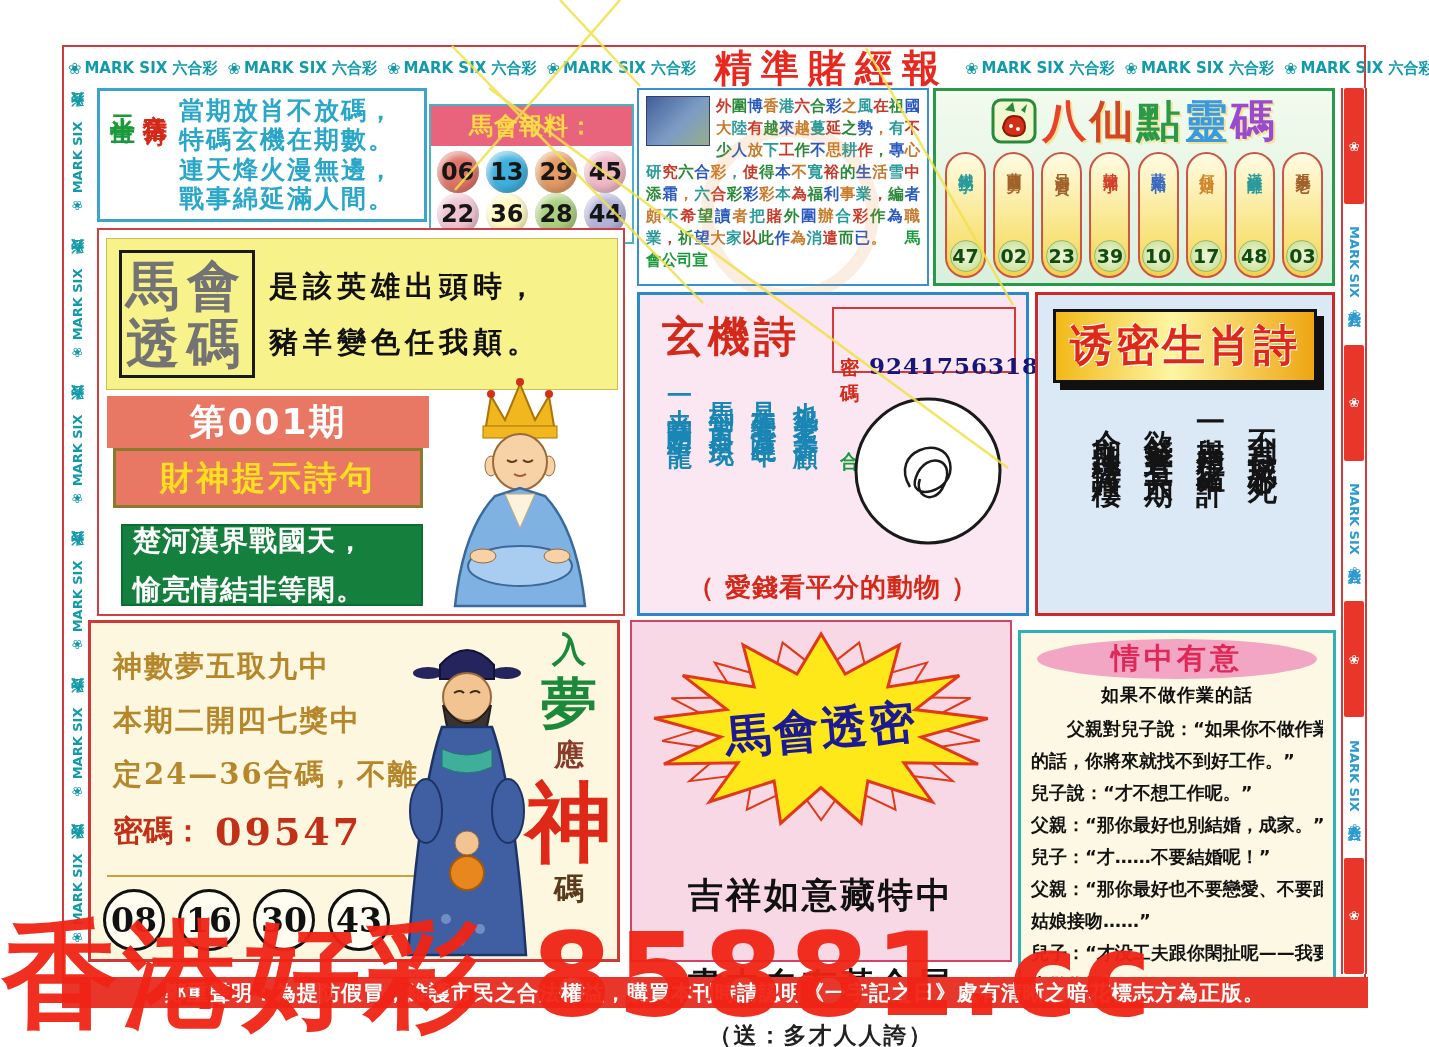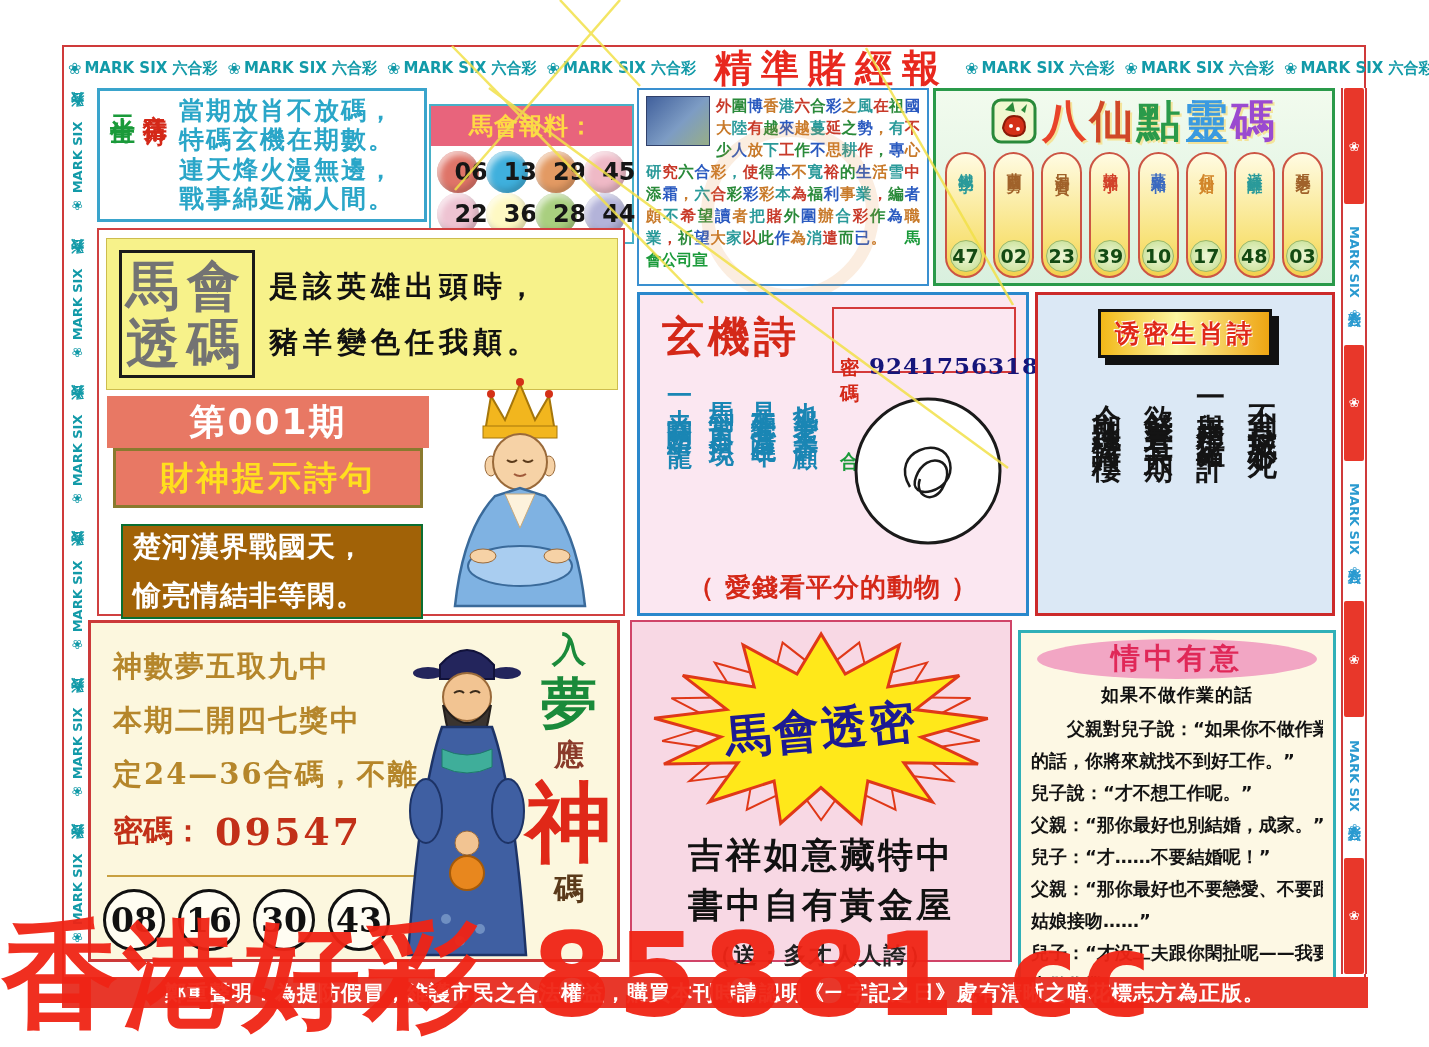--- a/index.html
+++ b/index.html
@@ -26,21 +26,21 @@
   .zl-red{display:block;color:#d42818;font-weight:bold;font-size:24px;letter-spacing:3px;}
   .zl-green{display:block;color:#1a9a3a;font-weight:bold;font-size:25px;letter-spacing:1px;}
   .zodiac-poem{flex:1;padding-left:6px;display:flex;flex-direction:column;justify-content:space-around;}
   .zodiac-poem div{color:#2aa6c8;font-weight:bold;font-size:25px;letter-spacing:2px;line-height:28px;white-space:nowrap;}
   
   .box-report{left:429px;top:104px;width:205px;height:140px;border:2px solid #48b0c8;}
   .report-title{background:#e8647c;color:#ffd844;font-weight:bold;font-size:24px;text-align:center;letter-spacing:1px;padding:4px 0;}
   .report-balls{display:flex;flex-wrap:wrap;justify-content:space-around;align-content:space-around;padding:5px 2px;height:92px;box-sizing:border-box;}
   .ball{width:42px;height:42px;border-radius:50%;display:flex;align-items:center;justify-content:center;
         box-shadow:inset -3px -4px 6px rgba(0,0,0,.18), inset 3px 4px 6px rgba(255,255,255,.65);}
-  .ball span{font-size:24px;font-weight:bold;color:#161616;padding-left:27px;}
+  .ball span{font-size:24px;font-weight:bold;color:#161616;}
   
   .box-news{left:637px;top:88px;width:292px;height:198px;border:2px solid #3a90d0;padding:5px 7px;font-size:15.5px;font-weight:bold;line-height:22px;text-align:justify;}
   .news-photo{float:left;width:62px;height:48px;background:linear-gradient(135deg,#41609c,#7d9cc4 55%,#97ae87);border:1px solid #30406a;margin:1px 6px 2px 0;}
   .news-seal{position:absolute;left:62px;top:34px;width:152px;height:152px;border:13px solid rgba(230,140,60,.16);border-radius:50%;}
   .news-sign{color:#1a9a3a;margin-left:18px;}
   
   .box-baxian{left:933px;top:88px;width:402px;height:198px;border:3px solid #2a9a4a;background:linear-gradient(#f2fbee,#d9f0de);padding:2px 5px;}
   .baxian-head{display:flex;align-items:center;justify-content:center;gap:6px;height:56px;}
   .baxian-title span{font-size:44px;font-weight:bold;letter-spacing:3px;text-shadow:2px 2px 0 #f4e49a;line-height:50px;}
   .baxian-row{display:flex;justify-content:space-between;padding:3px 4px 0;}
@@ -52,41 +52,41 @@
   
   .box-touma{left:97px;top:228px;width:528px;height:388px;border:2px solid #d04040;}
   .touma-banner{position:absolute;left:7px;top:8px;width:510px;height:150px;background:#f7f28a;border:1px solid #cdbd4e;display:flex;align-items:center;}
   .touma-label{width:130px;height:122px;border:3px solid #1a1a1a;margin:0 14px 0 12px;display:flex;align-items:center;justify-content:center;text-align:center;
                font-size:53px;font-weight:bold;color:#737373;line-height:58px;letter-spacing:8px;font-family:"DejaVu Serif","Liberation Serif",serif;}
   .touma-couplet div{font-size:29px;font-weight:bold;color:#111;letter-spacing:5px;line-height:56px;white-space:nowrap;}
   .touma-issue{position:absolute;left:8px;top:166px;width:322px;height:52px;background:#e87864;color:#fff;font-size:36px;font-weight:bold;
                display:flex;align-items:center;justify-content:center;letter-spacing:2px;}
   .touma-hint{position:absolute;left:14px;top:218px;width:310px;height:60px;background:#e87864;border:3px solid #8a7a2e;box-sizing:border-box;
               color:#ffdf1e;font-size:33px;font-weight:bold;letter-spacing:3px;display:flex;align-items:center;justify-content:center;}
-  .touma-green{position:absolute;left:22px;top:294px;width:302px;height:95px;background:#a16207;border:2px solid #0a6e32;box-sizing:border-box;
+  .touma-green{position:absolute;left:22px;top:294px;width:302px;height:82px;background:#15803d;border:2px solid #0a6e32;box-sizing:border-box;
                display:flex;flex-direction:column;justify-content:center;gap:11px;padding-left:10px;}
   .touma-green div{color:#fff;font-size:28px;font-weight:bold;letter-spacing:1px;}
   .buddha{position:absolute;right:8px;bottom:2px;}
   
   .box-xuanji{left:637px;top:292px;width:392px;height:324px;border:3px solid #2a88cc;background:#fbe7f1;}
   .xuanji-title{position:absolute;left:22px;top:14px;font-size:42px;font-weight:bold;color:#d42818;letter-spacing:4px;}
   .xuanji-code{position:absolute;left:192px;top:12px;width:184px;height:66px;border:2px solid #d43a3a;padding:4px 6px;box-sizing:border-box;
                display:flex;flex-direction:column;justify-content:space-around;}
   .code-line{display:flex;gap:10px;align-items:baseline;}
   .code-label{font-size:19px;font-weight:bold;}
   .red{color:#d42818;} .green{color:#1a9a3a;}
   .code-val{font-size:23px;font-weight:bold;color:#15157a;font-family:"DejaVu Serif","Liberation Serif",serif;letter-spacing:1px;margin-top:39px;}
   .xuanji-poem{position:absolute;left:14px;top:86px;height:228px;writing-mode:vertical-rl;}
   .xuanji-poem div{font-size:25px;font-weight:bold;color:#1a86b4;letter-spacing:7px;margin:0 9px;}
   .xuanji-circle{position:absolute;left:208px;top:96px;}
   .xuanji-note{position:absolute;left:0;bottom:8px;width:100%;text-align:center;color:#d42818;font-size:26px;font-weight:bold;letter-spacing:1px;}
   
   .box-shengxiao{left:1035px;top:292px;width:300px;height:324px;border:3px solid #cc2a2a;background:#dbe8f5;display:flex;flex-direction:column;align-items:center;}
   .sx-banner{margin-top:14px;border:3px solid #111;box-shadow:7px 7px 0 #111;background:linear-gradient(90deg,#f2b818,#fdf6a2 45%,#eea512);
-             padding:5px 14px;font-size:25px;font-weight:bold;color:#e02818;letter-spacing:3px;
+             padding:5px 14px;font-size:43px;font-weight:bold;color:#e02818;letter-spacing:3px;
              text-shadow:1px 1px 0 #fff,-1px -1px 0 #fff;}
   .sx-poem{writing-mode:vertical-rl;height:224px;margin-top:24px;}
   .sx-poem div{font-size:29px;font-weight:bold;color:#141414;letter-spacing:8px;margin:0 12px;}
   
   .box-dream{left:88px;top:620px;width:532px;height:342px;border:3px solid #cc3a3a;background:#fcf7de;}
   .dream-lines{position:absolute;left:22px;top:16px;}
   .dream-lines div{font-size:29px;font-weight:bold;color:#b5862a;line-height:54px;letter-spacing:2px;font-family:"DejaVu Serif","Liberation Serif",serif;}
   .dream-mima{position:absolute;left:22px;top:186px;display:flex;align-items:center;gap:12px;}
   .dream-mima-label{font-size:30px;font-weight:bold;color:#c23018;}
   .dream-mima-val{font-size:38px;font-weight:bold;color:#c23018;font-family:"DejaVu Serif","Liberation Serif",serif;letter-spacing:3px;}
@@ -100,21 +100,21 @@
   .dv2{font-size:56px;color:#1a8a3a;line-height:62px;}
   .dv3{font-size:30px;color:#8a3a2a;line-height:40px;}
   .dv4{font-size:86px;color:#e02818;line-height:94px;font-family:"DejaVu Serif","Liberation Serif",serif;}
   .dv5{font-size:30px;color:#5a3a1a;line-height:40px;}
   .deity{position:absolute;right:62px;top:6px;}
   
   .box-toumi{left:630px;top:620px;width:382px;height:342px;border:2px solid #d04468;background:#f8d8e4;display:flex;flex-direction:column;align-items:center;}
   .starburst-wrap{position:relative;width:350px;height:200px;margin-top:8px;}
   .starburst-text{position:absolute;inset:0;display:flex;align-items:center;justify-content:center;
                   font-size:46px;font-weight:bold;color:#1c1a92;letter-spacing:2px;transform:rotate(-5deg);}
-  .toumi-lines div{font-size:35px;font-weight:bold;color:#111;letter-spacing:3px;line-height:50px;text-align:center;}
+  .toumi-lines div{font-size:35px;font-weight:bold;color:#111;letter-spacing:3px;line-height:50px;text-align:center;margin-top:40px;}
   .toumi-note{margin-top:10px;font-size:23px;font-weight:bold;color:#222;letter-spacing:2px;}
   
   .box-story{left:1018px;top:630px;width:318px;height:358px;border:3px solid #30b0b8;background:#fdf8e4;padding:6px 10px;}
   .story-oval{width:280px;height:40px;background:#f2a6c4;border-radius:50%;margin:0 auto 4px;display:flex;align-items:center;justify-content:center;
               font-size:29px;font-weight:bold;color:#e02858;letter-spacing:4px;}
   .story-sub{text-align:center;font-size:18px;font-weight:bold;color:#101010;margin:2px 0 6px;letter-spacing:1px;}
   .story-lines div{font-size:18px;font-weight:bold;color:#131313;line-height:32px;white-space:nowrap;overflow:hidden;}
   
   .bar{position:absolute;left:62px;top:977px;width:1306px;height:31px;background:#e8372a;display:flex;align-items:center;justify-content:center;box-sizing:border-box;z-index:8;}
   .bar span{color:#fff;font-weight:bold;font-size:21px;letter-spacing:1px;white-space:nowrap;}

